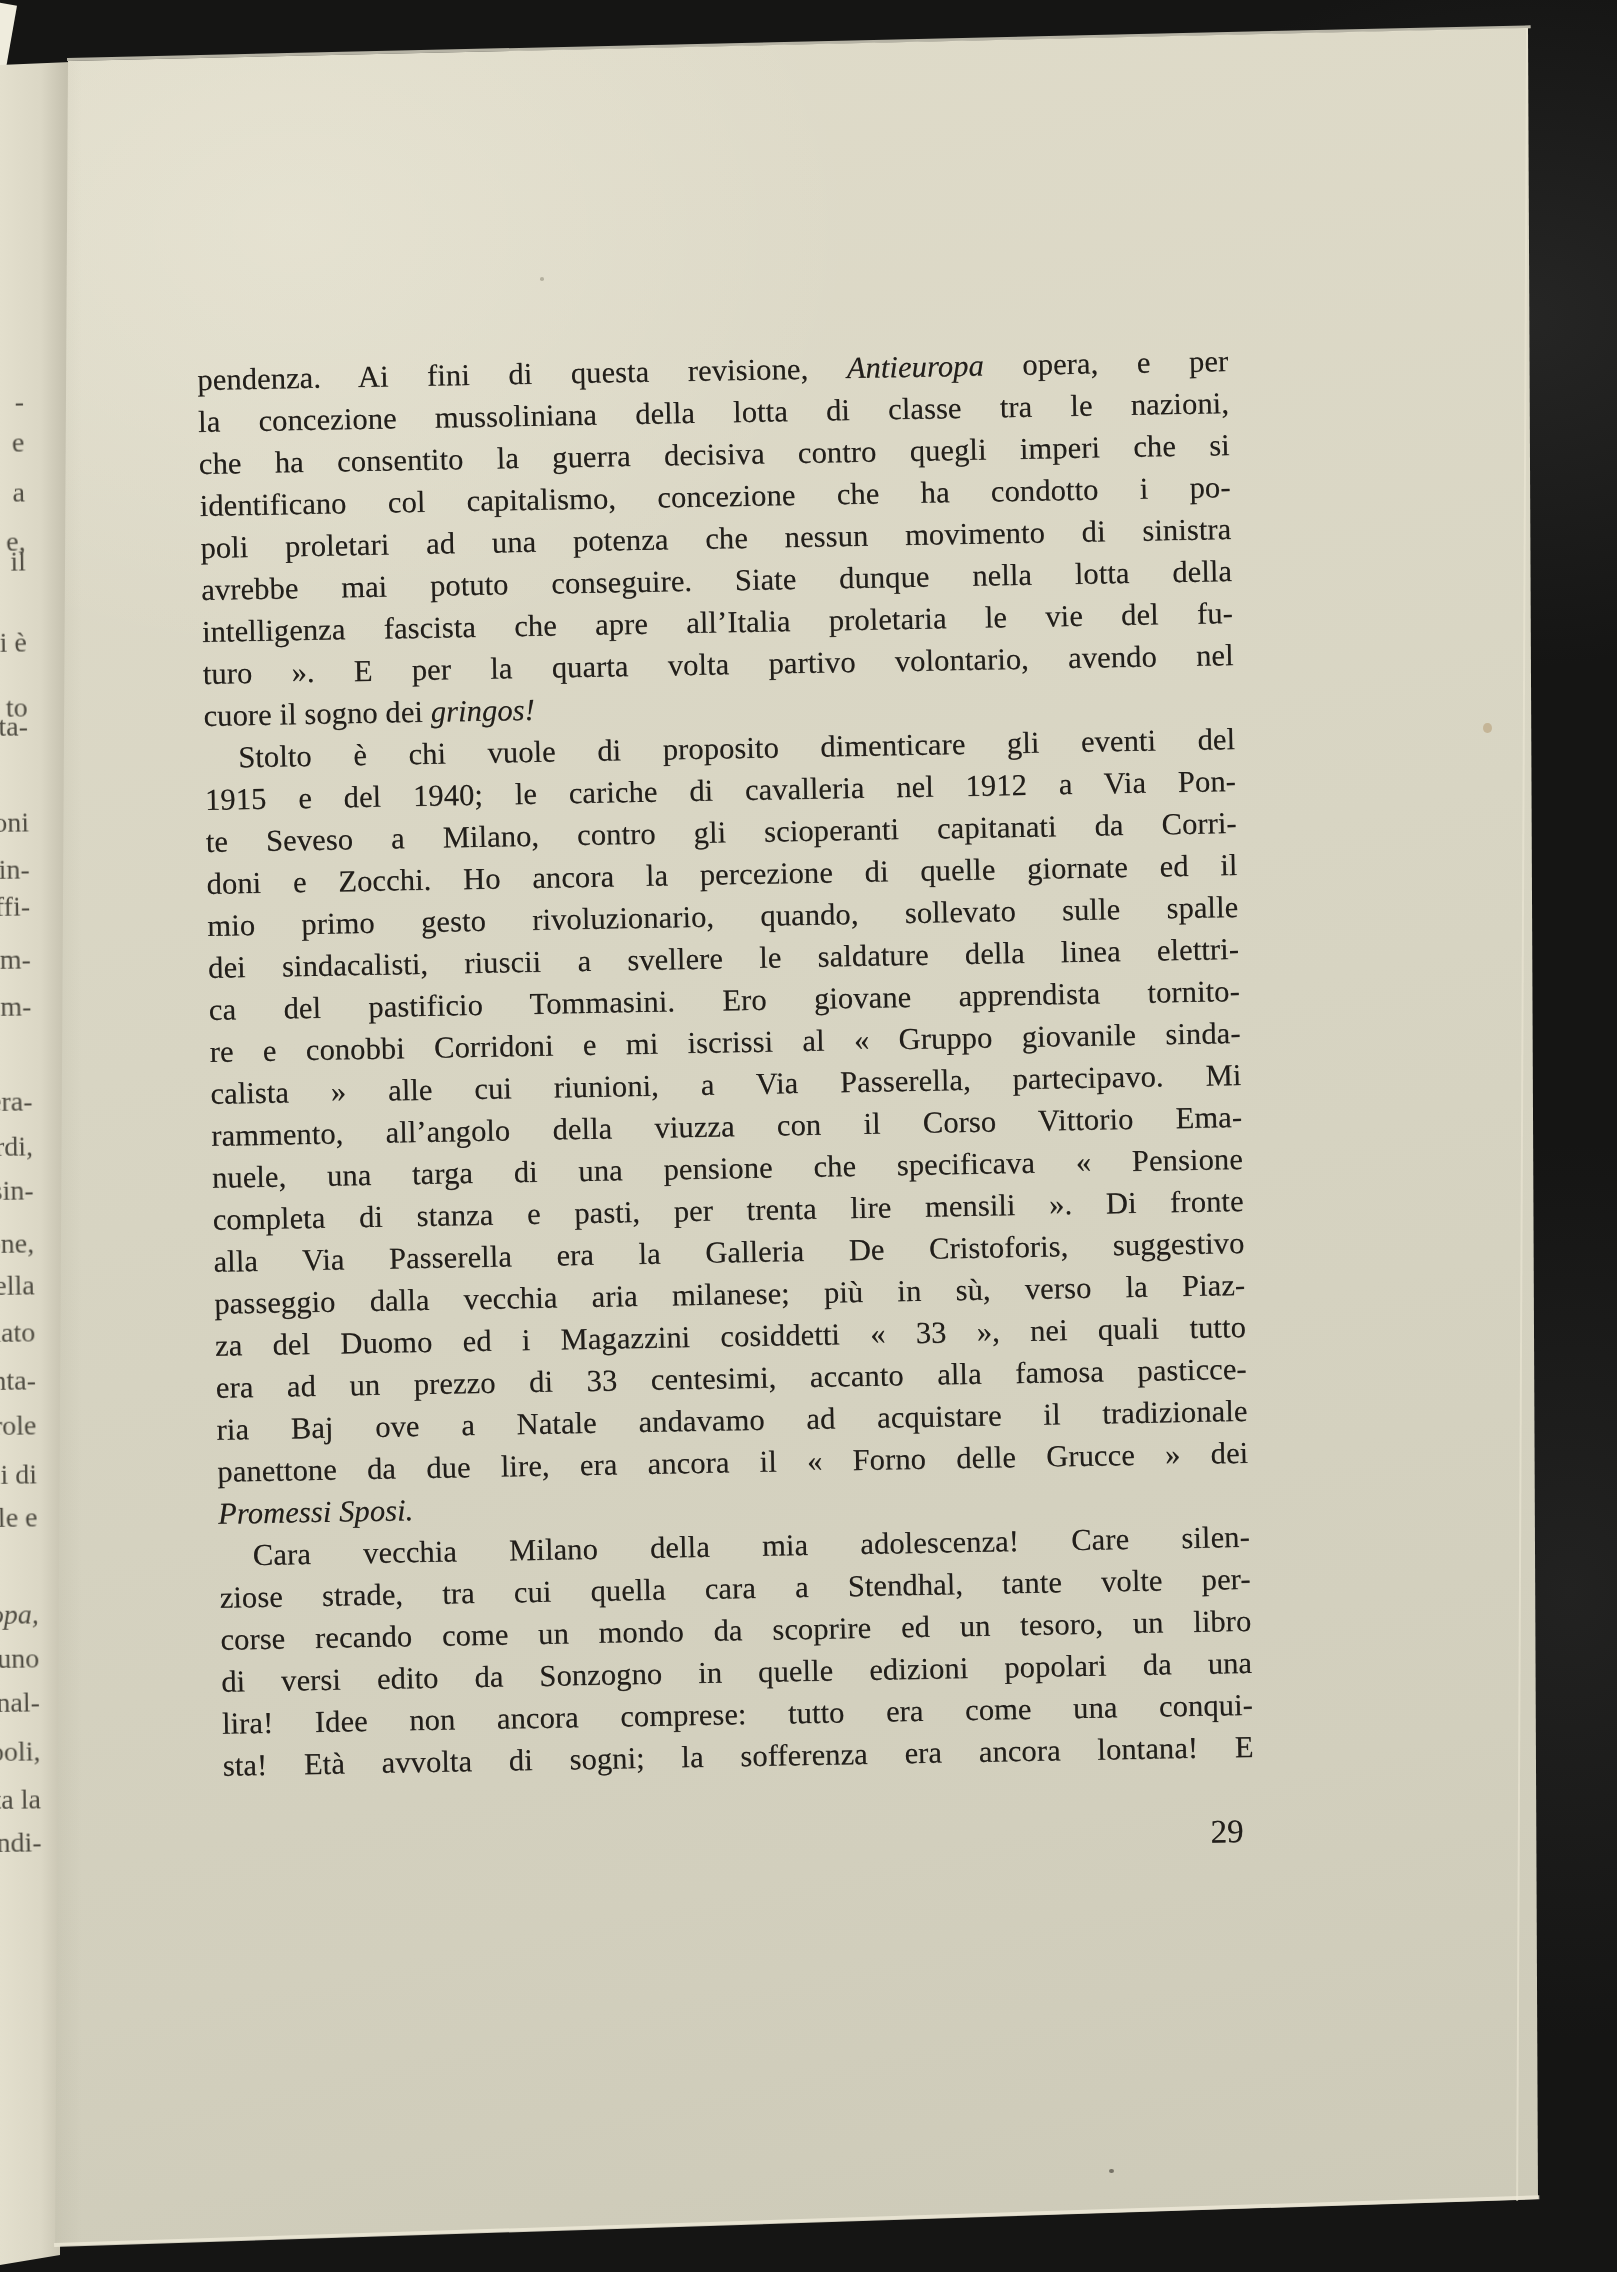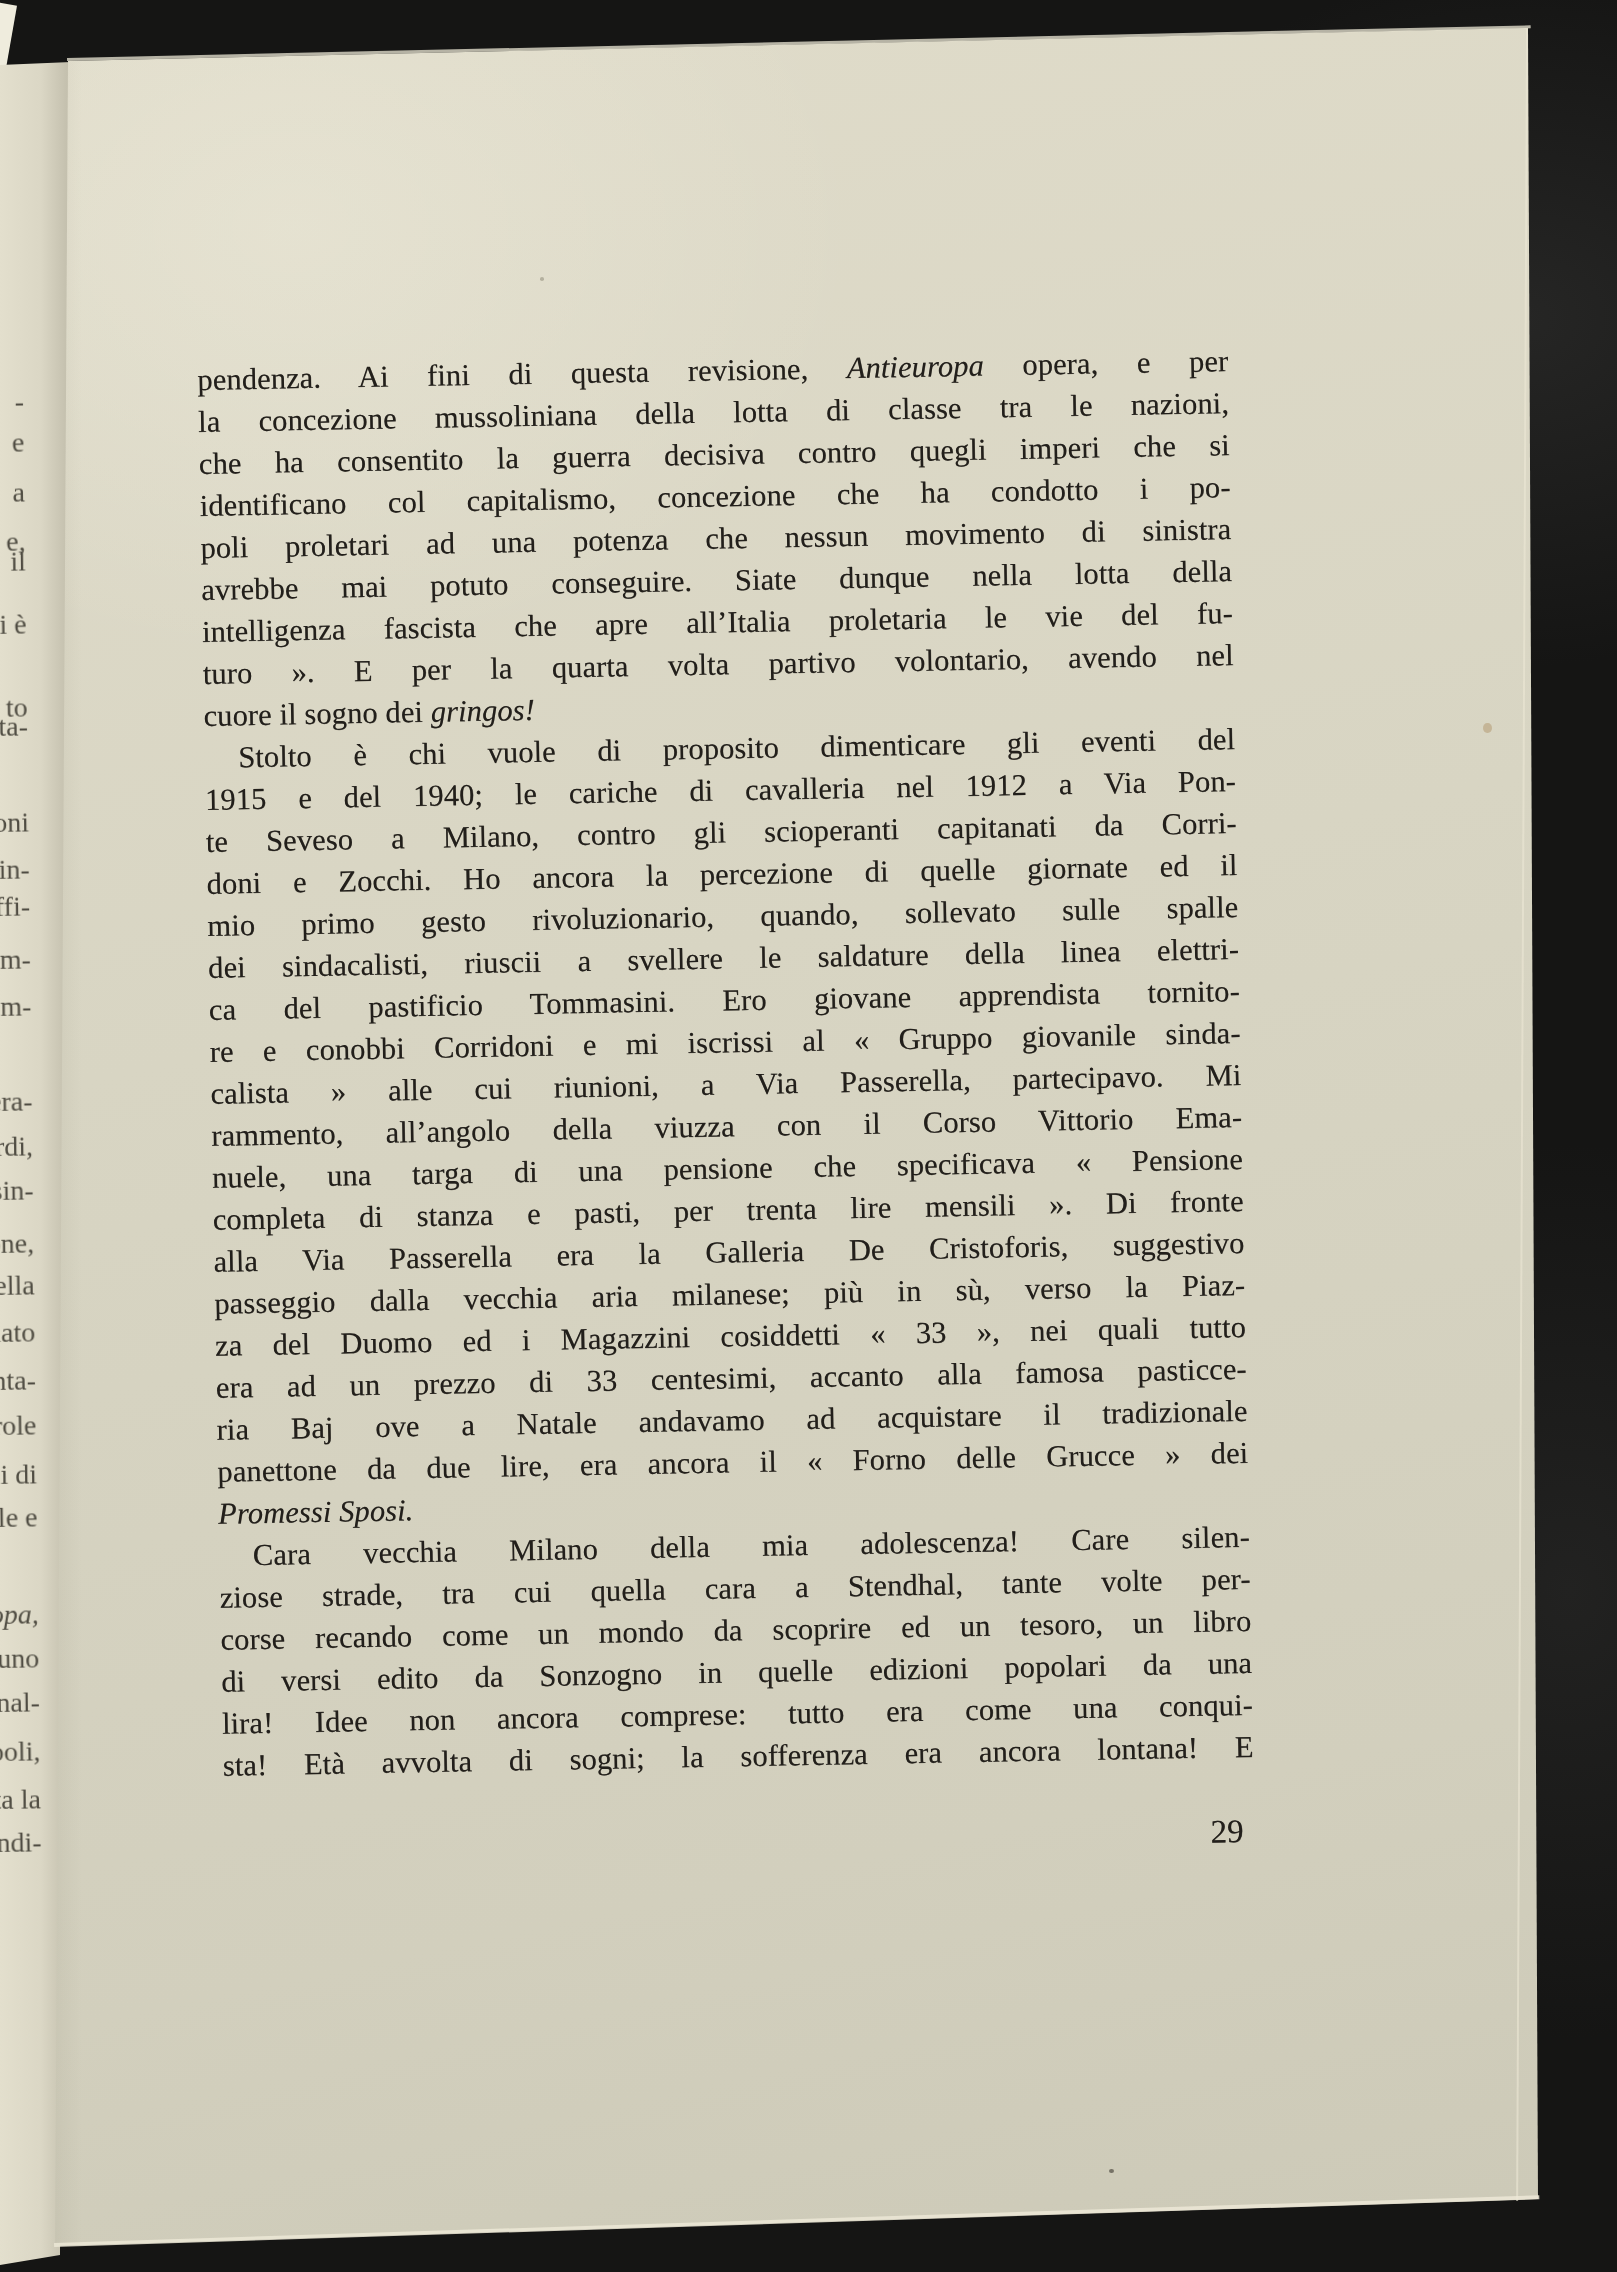--- a/index.html
+++ b/index.html
@@ -74,21 +74,21 @@
   <div class="top-sliver"></div>
 
   <div class="left-strip"></div>
 
   <div class="frags">
     <div class="frag" style="top:386px">-</div>
     <div class="frag" style="top:427px">e</div>
     <div class="frag" style="top:477px">a</div>
     <div class="frag" style="top:526px">e,</div>
     <div class="frag" style="top:546px">il</div>
-    <div class="frag" style="top:609px">i è</div>
+    <div class="frag" style="top:627px">i è</div>
     <div class="frag" style="top:692px">to</div>
     <div class="frag" style="top:711px">ta-</div>
     <div class="frag" style="top:807px">oni</div>
     <div class="frag" style="top:854px">in-</div>
     <div class="frag" style="top:891px">ffi-</div>
     <div class="frag" style="top:944px">im-</div>
     <div class="frag" style="top:991px">em-</div>
     <div class="frag" style="top:1086px">era-</div>
     <div class="frag" style="top:1131px">rdi,</div>
     <div class="frag" style="top:1175px">isin-</div>

